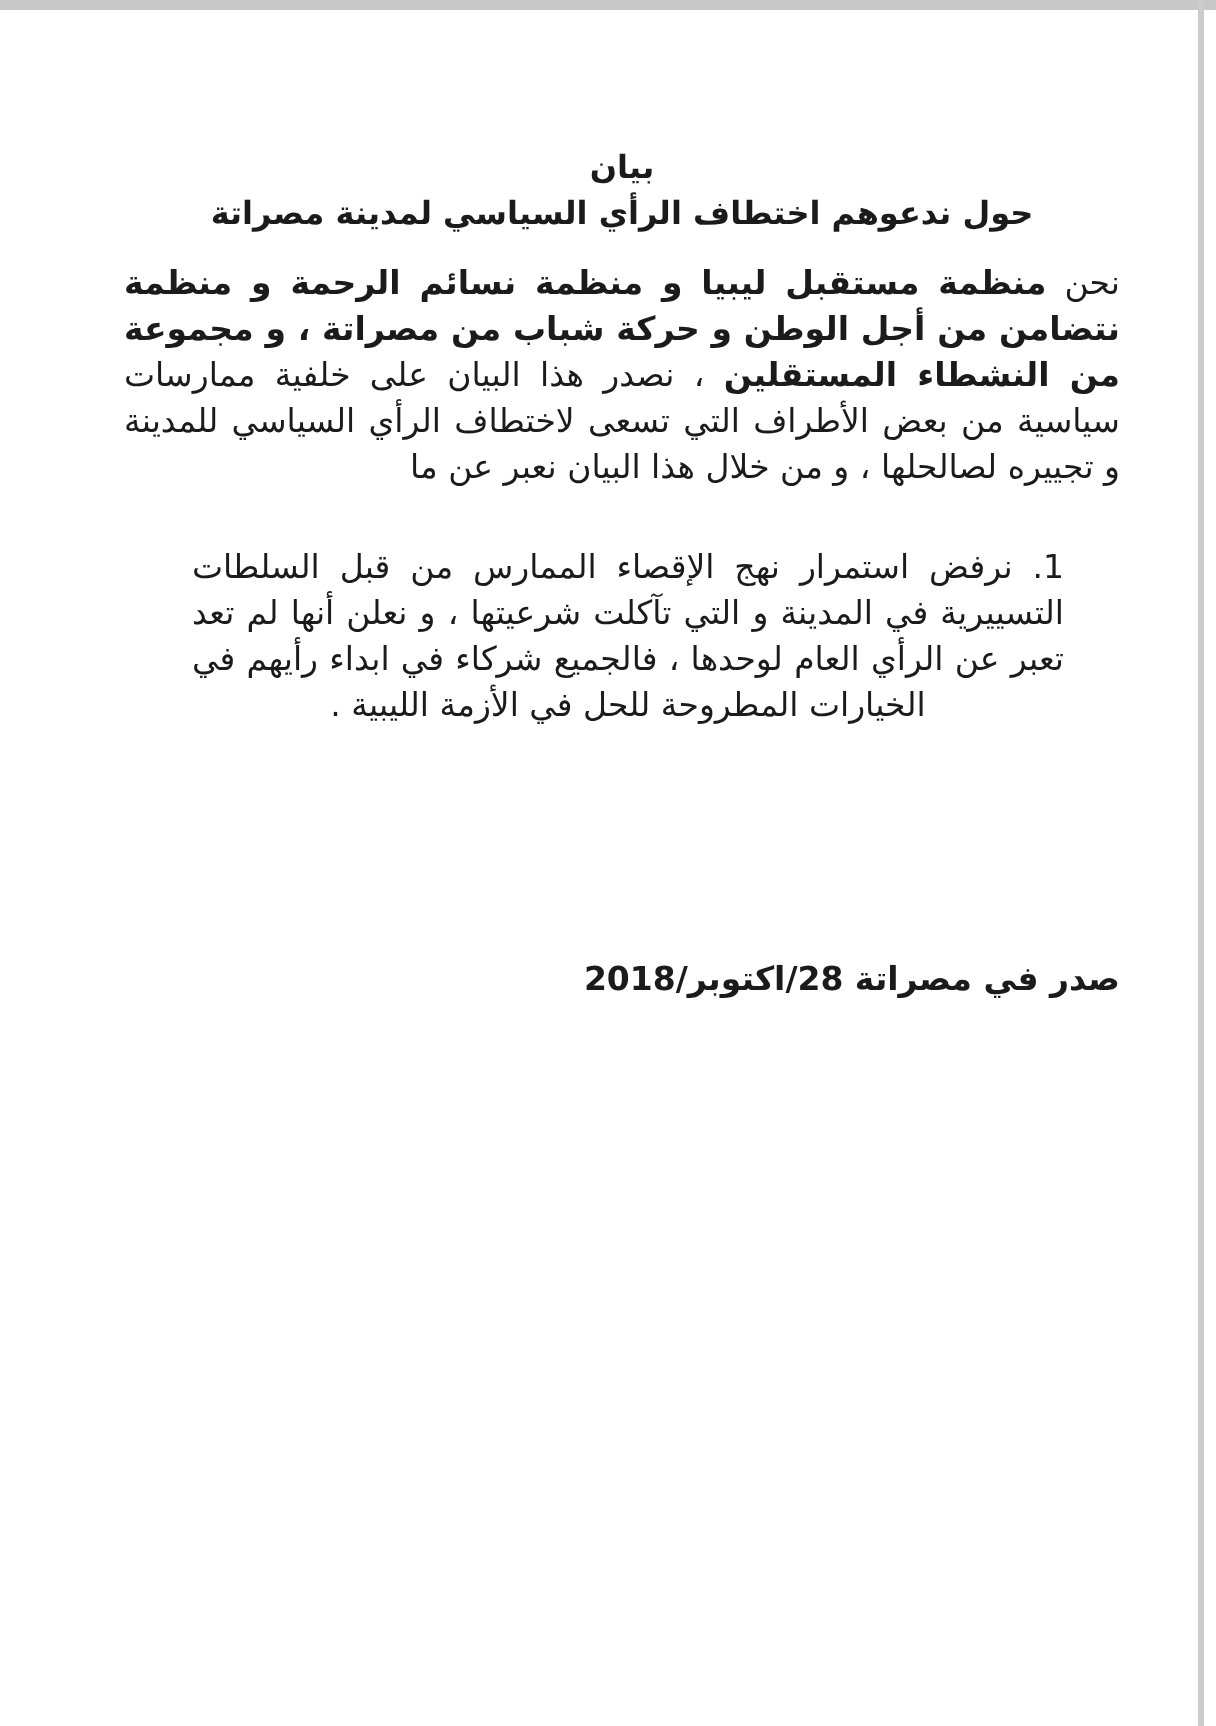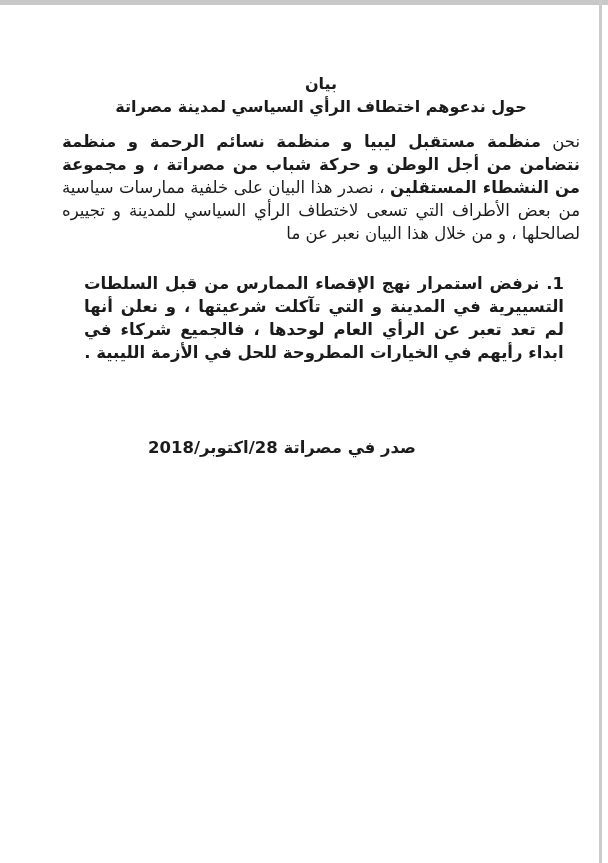--- a/index.html
+++ b/index.html
@@ -16,21 +16,21 @@
     position: absolute; top: 0; left: 0; right: 0; height: 5px;
     background: #c8c8c8;
   }
   .edge-right {
     position: absolute; top: 0; bottom: 0; right: 6px; width: 3px;
     background: #cccccc;
   }
   
   .doc {
     position: absolute;
-    top: 72px; left: 62px; right: 28px;
+    top: 72px; left: 62px; right: 48px;
     direction: rtl;
     unicode-bidi: plaintext;
     font-size: 16.5px;
     line-height: 23px;
   }
   .title-block {
     text-align: center;
     font-weight: bold;
     font-size: 16px;
     line-height: 23px;
@@ -38,32 +38,32 @@
   .intro {
     margin-top: 12px;
     text-align: justify;
   }
   .intro .bold { font-weight: bold; }
   .intro-tail {
     text-align: right;
     padding-left: 84px;
     direction: rtl;
   }
-  .demands { margin: 4px; padding: 0; font-weight: bold; }
+  .demands { margin: 16px; padding: 0; }
   .item {
     margin: 27px 12px 0 18px;
     text-align: justify;
     text-align-last: center;
     -moz-text-align-last: center;
   }
   .item .num { white-space: nowrap; }
   .footer-line {
-    margin-top: 72px;
+    margin-top: 114px;
     font-weight: bold;
-    text-align: left;
+    text-align: right;
     padding-left: 86px;
   }
 </style>
 </head>
 <body>
 
 <div class="edge-top"></div>
 <div class="edge-right"></div>
 
 <div class="doc">

